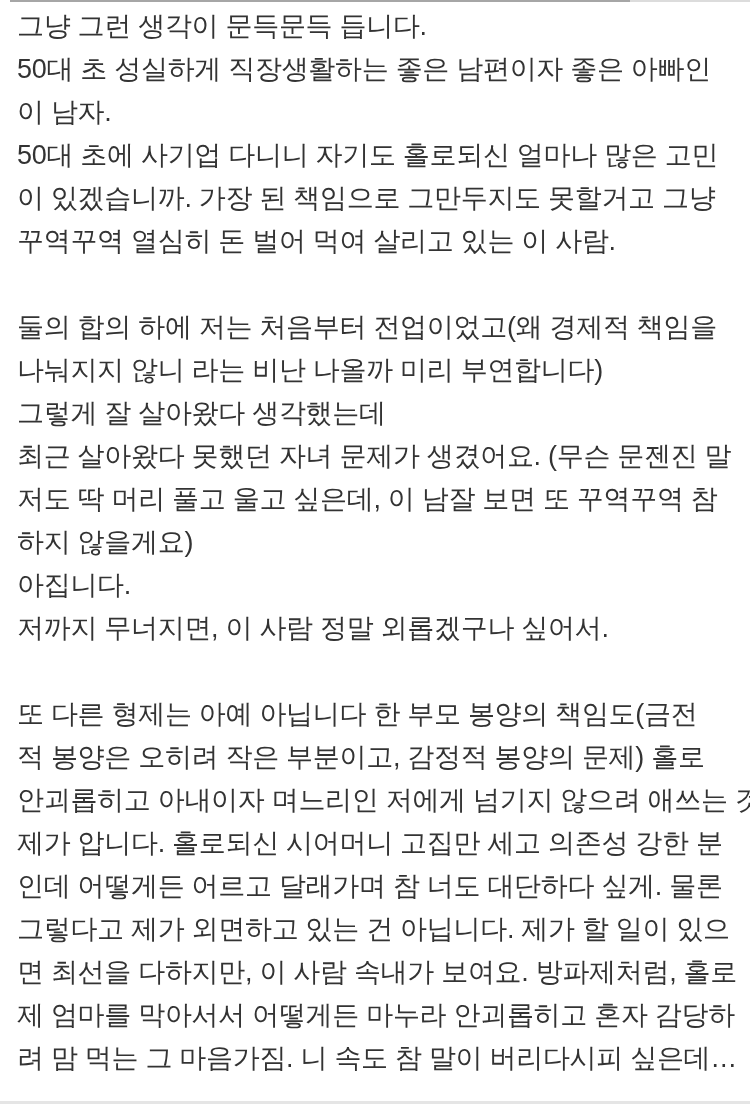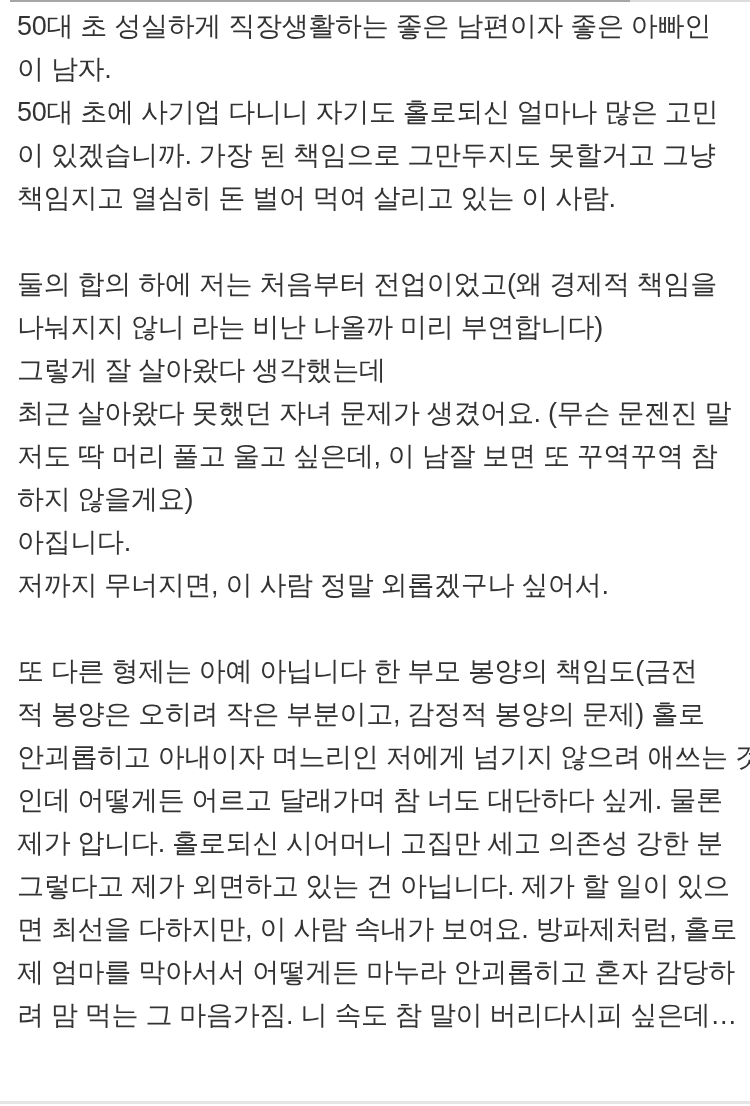--- a/index.html
+++ b/index.html
@@ -73,25 +73,26 @@
 </head>
 <body>
 
 <div class="top-rule">
   <div class="seg-dark"></div>
   <div class="seg-light"></div>
 </div>
 
 <div class="post-content">
   <div>
+    <div class="text-line">그냥 그런 생각이 문득문득 듭니다.</div>
     <div class="text-line">50대 초 성실하게 직장생활하는 좋은 남편이자 좋은 아빠인</div>
     <div class="text-line">이 남자.</div>
     <div class="text-line">50대 초에 사기업 다니니 자기도 홀로되신 얼마나 많은 고민</div>
     <div class="text-line">이 있겠습니까. 가장 된 책임으로 그만두지도 못할거고 그냥</div>
-    <div class="text-line">책임지고 열심히 돈 벌어 먹여 살리고 있는 이 사람.</div>
+    <div class="text-line">꾸역꾸역 열심히 돈 벌어 먹여 살리고 있는 이 사람.</div>
   </div>
 
   <div class="paragraph-gap"></div>
 
   <div>
     <div class="text-line">둘의 합의 하에 저는 처음부터 전업이었고(왜 경제적 책임을</div>
     <div class="text-line">나눠지지 않니 라는 비난 나올까 미리 부연합니다)</div>
     <div class="text-line">그렇게 잘 살아왔다 생각했는데</div>
     <div class="text-line">최근 살아왔다 못했던 자녀 문제가 생겼어요. (무슨 문젠진 말</div>
     <div class="text-line">저도 딱 머리 풀고 울고 싶은데, 이 남잘 보면 또 꾸역꾸역 참</div>
@@ -99,22 +100,22 @@
     <div class="text-line">아집니다.</div>
     <div class="text-line">저까지 무너지면, 이 사람 정말 외롭겠구나 싶어서.</div>
   </div>
 
   <div class="paragraph-gap"></div>
 
   <div>
     <div class="text-line">또 다른 형제는 아예 아닙니다 한 부모 봉양의 책임도(금전</div>
     <div class="text-line">적 봉양은 오히려 작은 부분이고, 감정적 봉양의 문제) 홀로</div>
     <div class="text-line">안괴롭히고 아내이자 며느리인 저에게 넘기지 않으려 애쓰는 것</div>
+    <div class="text-line">제가 압니다. 홀로되신 시어머니 고집만 세고 의존성 강한 분</div>
     <div class="text-line">인데 어떻게든 어르고 달래가며 참 너도 대단하다 싶게. 물론</div>
-    <div class="text-line">제가 압니다. 홀로되신 시어머니 고집만 세고 의존성 강한 분</div>
     <div class="text-line">그렇다고 제가 외면하고 있는 건 아닙니다. 제가 할 일이 있으</div>
     <div class="text-line">면 최선을 다하지만, 이 사람 속내가 보여요. 방파제처럼, 홀로</div>
     <div class="text-line">제 엄마를 막아서서 어떻게든 마누라 안괴롭히고 혼자 감당하</div>
     <div class="text-line">려 맘 먹는 그 마음가짐. 니 속도 참 말이 버리다시피 싶은데…</div>
   </div>
 </div>
 
 <div class="bottom-rule"></div>
 
 </body></html>

